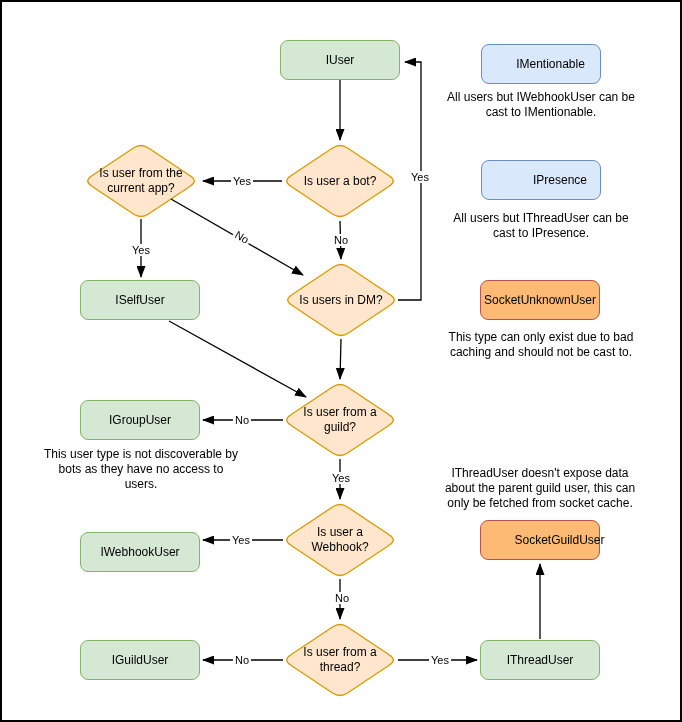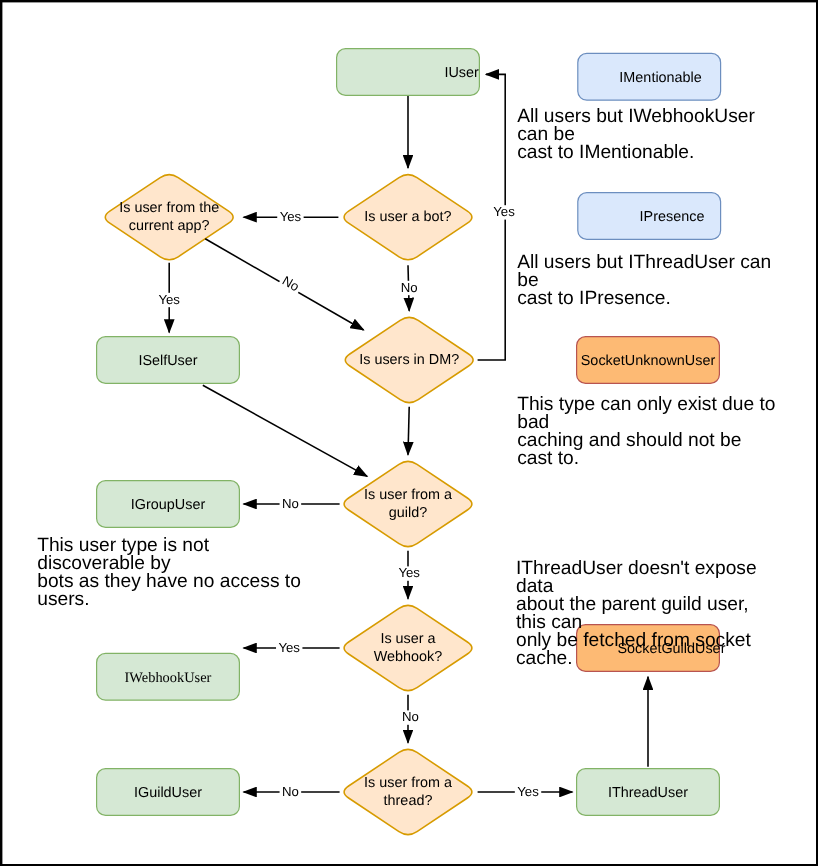--- a/index.html
+++ b/index.html
@@ -14,21 +14,21 @@
     display:flex;align-items:center;justify-content:center;font-size:12px;box-sizing:border-box;
   }
   .node.green{background:#d5e8d4;border-color:#82b366;}
   .node.blue{background:#dae8fc;border-color:#6c8ebf;}
   .node.red{background:#fdba74;border-color:#b85450;}
   .dlabel{
     position:absolute;width:120px;transform:translateY(-50%);text-align:center;
     font-size:12px;line-height:15px;white-space:pre-line;pointer-events:none;
   }
   .note{
-    position:absolute;font-size:16px;line-height:15px;white-space:pre-line;
+    position:absolute;text-align:center;font-size:12px;line-height:15px;white-space:pre-line;
   }
   .elabel{
     position:absolute;transform:translate(-50%,-50%);font-size:11px;line-height:12px;
     background:#ffffff;padding:0 2px;
   }
   .elabel.rot{transform:translate(-50%,-50%) rotate(30deg);}
 </style>
 </head>
 <body>
 
@@ -63,39 +63,39 @@
       <line x1="283" y1="420" x2="203" y2="420" marker-end="url(#arrow)"></line>
       <line x1="340" y1="459" x2="340" y2="499" marker-end="url(#arrow)"></line>
       <line x1="283" y1="540" x2="203" y2="540" marker-end="url(#arrow)"></line>
       <line x1="340" y1="579" x2="340" y2="619" marker-end="url(#arrow)"></line>
       <line x1="283" y1="660" x2="203" y2="660" marker-end="url(#arrow)"></line>
       <line x1="398" y1="660" x2="477" y2="660" marker-end="url(#arrow)"></line>
       <line x1="540" y1="639" x2="540" y2="564" marker-end="url(#arrow)"></line>
     </g>
   </svg>
 
-  <div class="node green" style="left:280px;top:40px;justify-content:flex-end;">
+  <div class="node green" style="left:280px;top:40px;">
       <span>IUser</span>
     </div>
   <div class="node blue" style="left:481px;top:44px;padding-left:19px;">
       <span>IMentionable</span>
     </div>
   <div class="node blue" style="left:481px;top:160px;padding-left:38px;">
       <span>IPresence</span>
     </div>
   <div class="node green" style="left:80px;top:280px;">
       <span>ISelfUser</span>
     </div>
   <div class="node red" style="left:480px;top:280px;">
       <span>SocketUnknownUser</span>
     </div>
   <div class="node green" style="left:80px;top:400px;">
       <span>IGroupUser</span>
     </div>
-  <div class="node green" style="left:80px;top:544px;font-family:Liberation Serif, serif;">
+  <div class="node green" style="left:80px;top:532px;">
       <span>IWebhookUser</span>
     </div>
   <div class="node red" style="left:480px;top:520px;padding-left:39px;">
       <span>SocketGuildUser</span>
     </div>
   <div class="node green" style="left:80px;top:640px;align-items:center;">
       <span>IGuildUser</span>
     </div>
   <div class="node green" style="left:480px;top:640px;">
       <span>IThreadUser</span>

